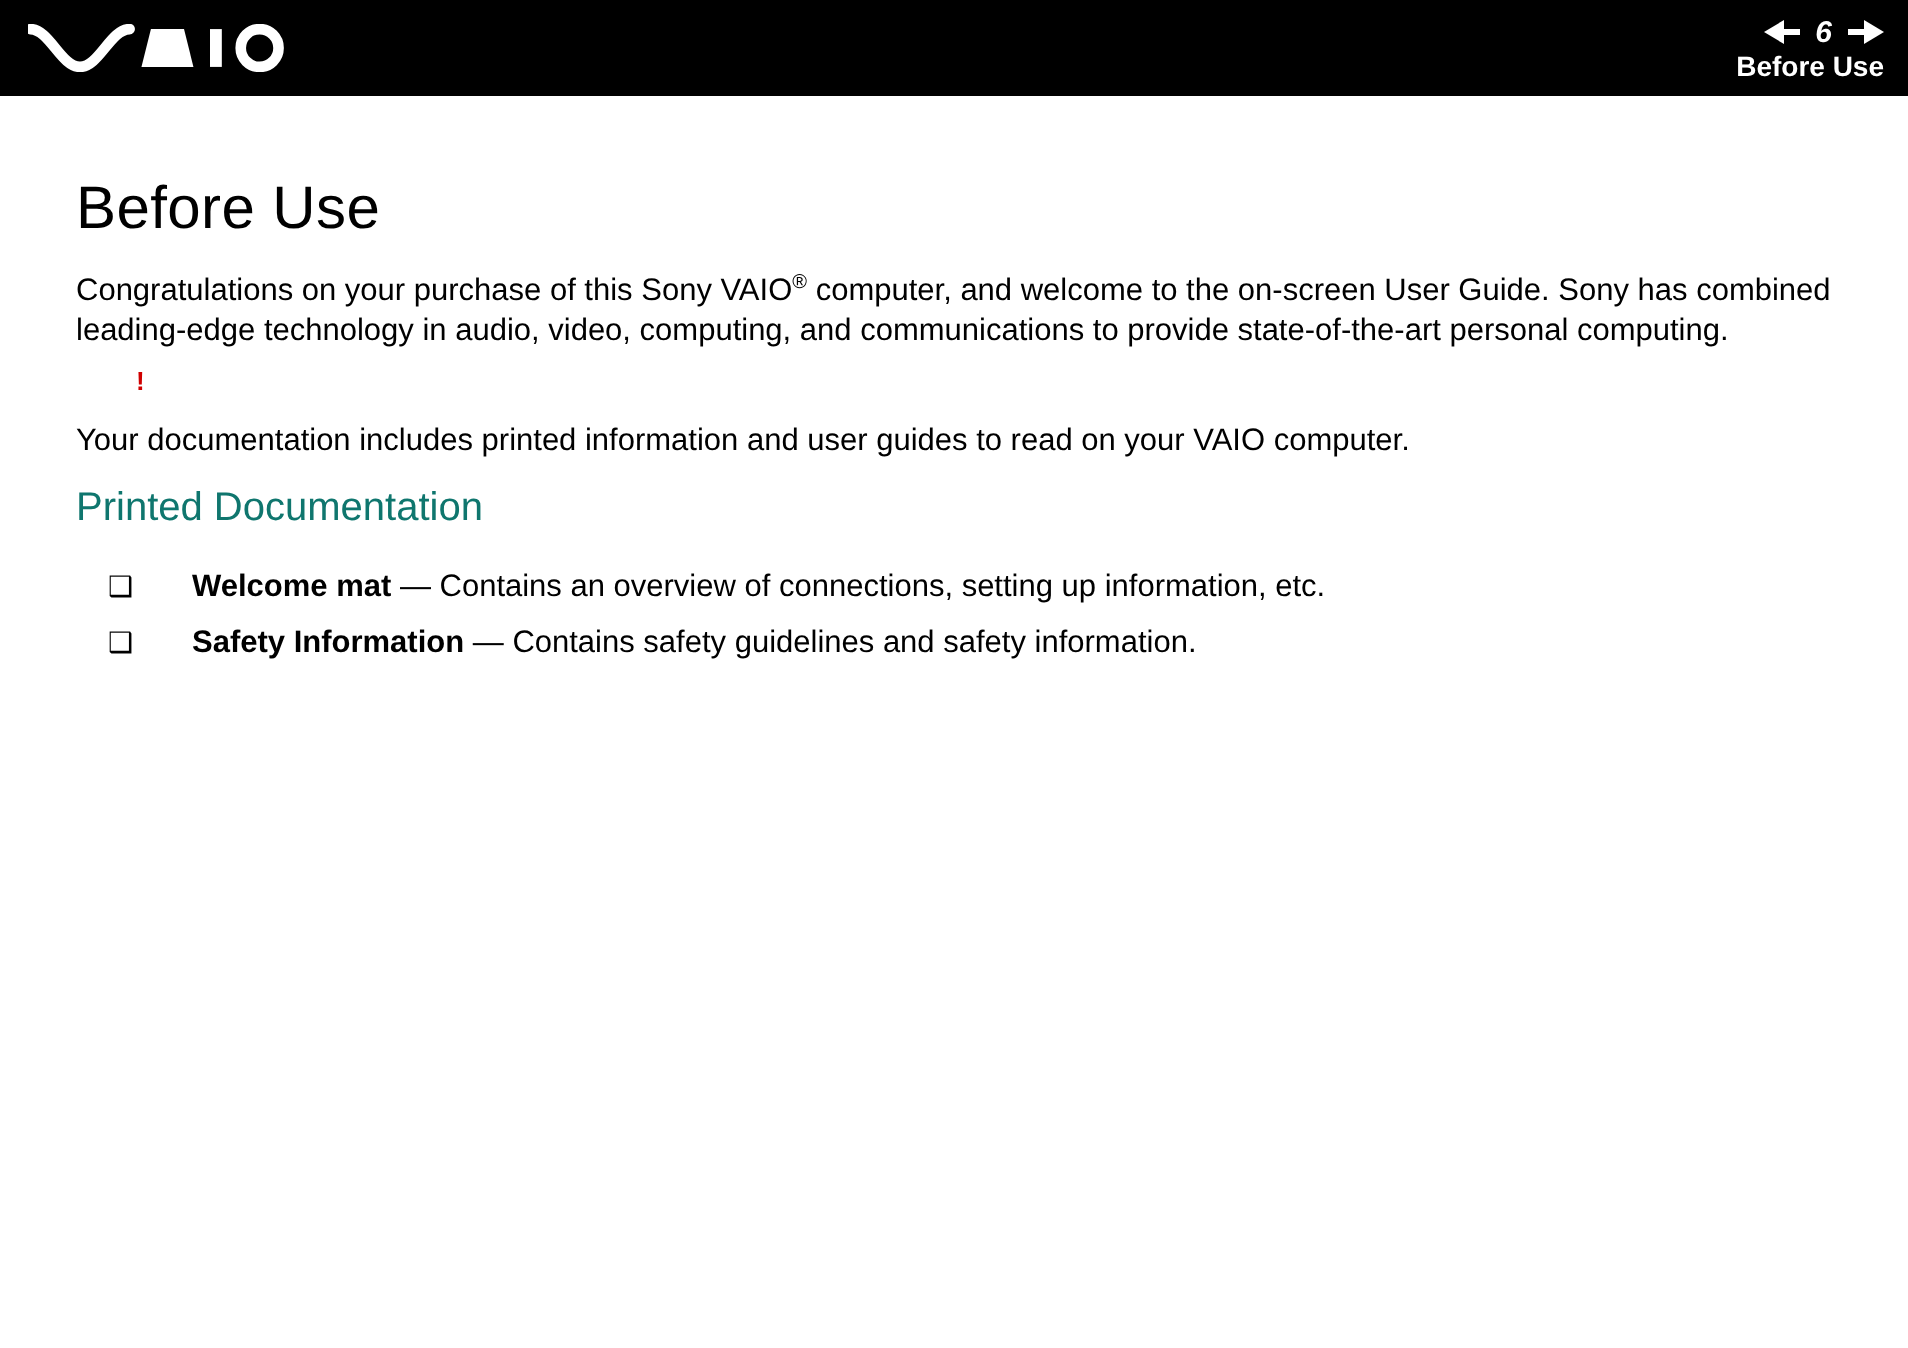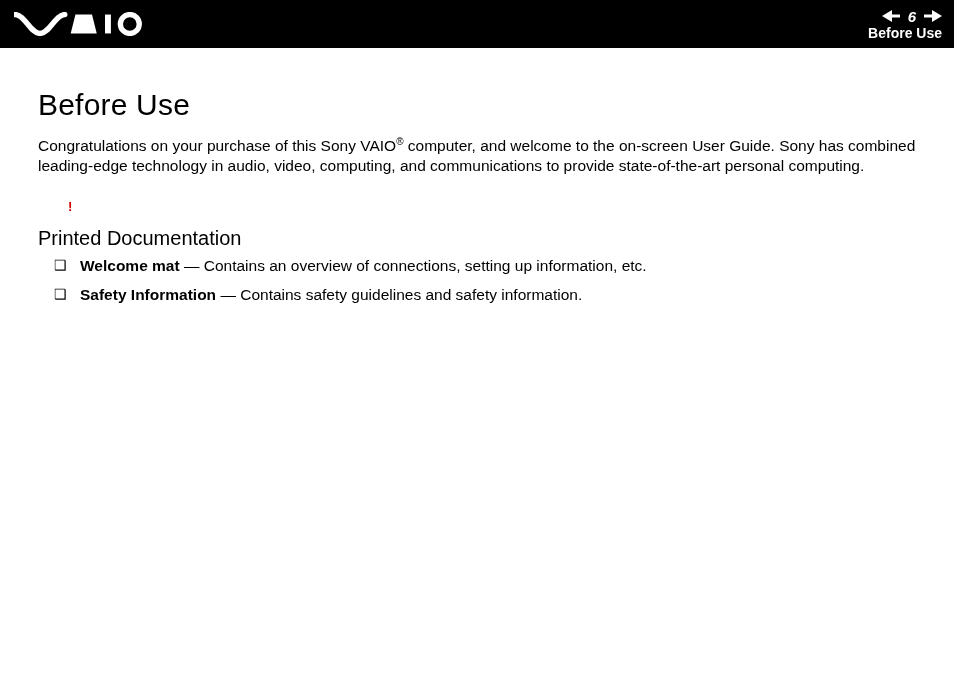--- a/index.html
+++ b/index.html
@@ -9,30 +9,30 @@
   .logo { display: flex; align-items: center; }
   .logo svg { height: 24px; width: auto; display: block; }
   .header-right { display: flex; flex-direction: column; align-items: flex-end; gap: 2px; }
   .nav-row { display: flex; align-items: center; gap: 8px; }
   .nav-arrow { display: flex; align-items: center; cursor: pointer; }
   .nav-arrow svg { display: block; }
   .page-number { font-weight: bold; font-style: italic; font-size: 15px; line-height: 1; }
   .section-label { font-weight: bold; font-size: 14px; line-height: 1; }
   .content { padding: 40px 38px 0 38px; }
   h1.title { font-size: 30px; font-weight: normal; margin-bottom: 14px; letter-spacing: 0.2px; }
-  p.intro { font-size: 15.5px; line-height: 1.28; margin-bottom: 24px; }
+  p.intro { font-size: 15.5px; line-height: 1.28; margin-bottom: 8px; }
   p.intro sup { font-size: 10px; vertical-align: super; }
   .note-block { margin-left: 30px; margin-bottom: 14px; }
   .note-bang { color: #d00000; font-weight: bold; font-size: 13px; line-height: 1; }
   .note-text { font-size: 13.5px; font-family: Arial, Helvetica, sans-serif; letter-spacing: -0.1px; }
   h2.subtitle { font-size: 24px; font-weight: normal; margin-top: 6px; margin-bottom: 6px; }
   p.subintro { font-size: 15.5px; line-height: 1.28; margin-bottom: 12px; }
-  h3.printed { font-size: 20px; font-weight: normal; color: #000000; margin-bottom: 4px; }
+  h3.printed { font-size: 20px; font-weight: normal; color: #0f766e; margin-bottom: 16px; }
   ul.doclist { list-style: none; padding-left: 26px; }
-  ul.doclist li { font-size: 15.5px; line-height: 1.6; position: relative; padding-left: 16px; margin-bottom: 4px; }
+  ul.doclist li { font-size: 15.5px; line-height: 1.6; position: relative; padding-left: 32px; margin-bottom: 4px; }
   ul.doclist li::before { content: "❑"; position: absolute; left: -10px; top: 0; font-size: 14px; }
   ul.doclist li .item-title { font-weight: bold; }
 </style>
 </head>
 <body>
 
 <div class="page">
 
   <div class="header">
     <div class="logo">
@@ -67,20 +67,21 @@
     <h1 class="title">Before Use</h1>
 
     <p class="intro">
       <span>Congratulations on your purchase of this Sony VAIO</span><sup>®</sup><span> computer, and welcome to the on-screen User Guide. Sony has combined leading-edge technology in audio, video, computing, and communications to provide state-of-the-art personal computing.</span>
     </p>
 
     <div class="note-block">
       <div class="note-bang">!</div>
     </div>
 
+    <p class="subintro">Your documentation includes printed information and user guides to read on your VAIO computer.</p>
 
     <h3 class="printed">Printed Documentation</h3>
 
     <ul class="doclist">
       <li>
         <span class="item-title">Welcome mat</span><span> — Contains an overview of connections, setting up information, etc.</span>
       </li>
       <li>
         <span class="item-title">Safety Information</span><span> — Contains safety guidelines and safety information.</span>
       </li>

